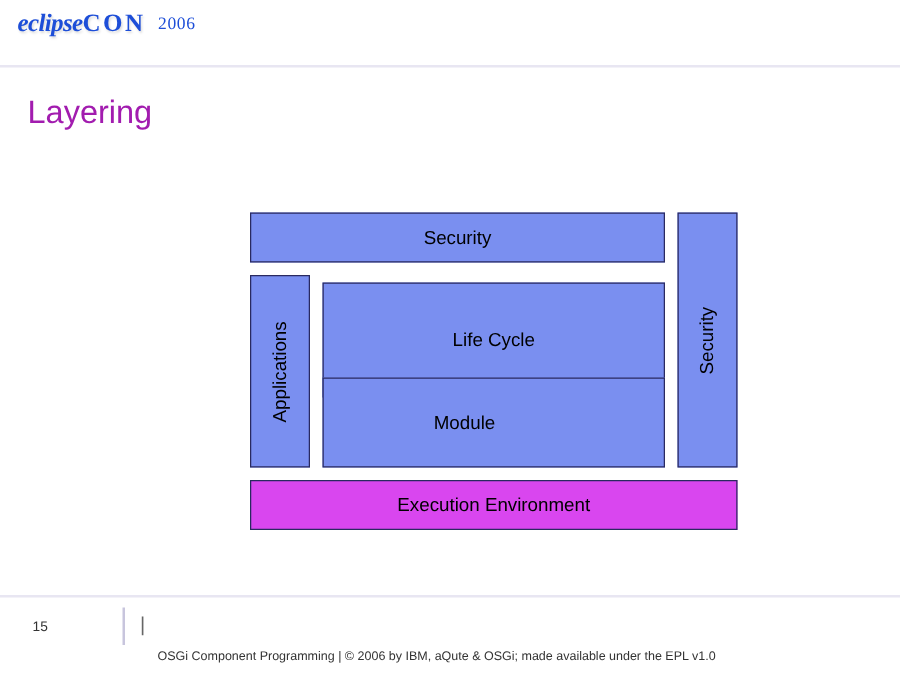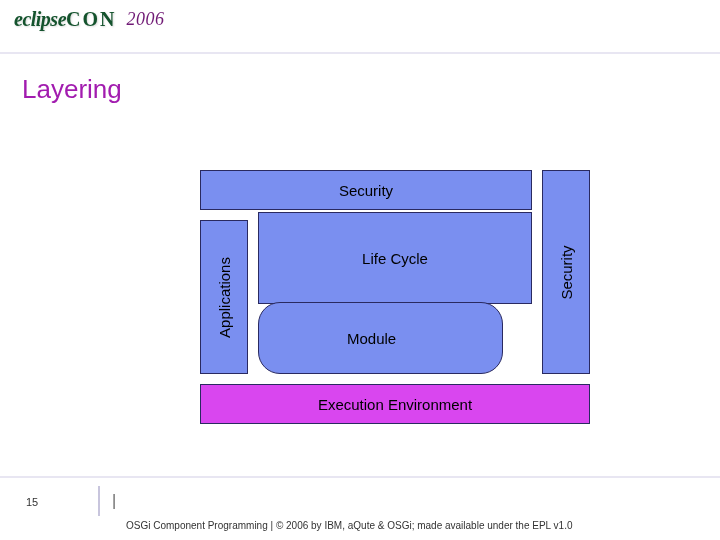--- a/index.html
+++ b/index.html
@@ -20,31 +20,30 @@
   .logo-wrap {
     display: flex;
     align-items: center;
     gap: 10px;
   }
   .logo-mark {
     font-family: Georgia, 'Times New Roman', serif;
     font-weight: bold;
     font-style: italic;
     font-size: 20px;
-    color: #14532d;
+    color: #1d4ed8;
     letter-spacing: -0.5px;
     text-shadow: 1px 1px 2px rgba(0,0,0,0.15);
   }
   .logo-mark .con { font-style: normal; letter-spacing: 2px; }
   .logo-year {
     font-family: Georgia, 'Times New Roman', serif;
-    font-size: 18px;
-    color: #701a75;
+    font-size: 14px;
+    color: #1d4ed8;
     letter-spacing: 0.5px;
-    font-style: italic;
   }
   .header-rule {
     position: absolute;
     left: 0; right: 0; top: 52px;
     height: 0;
     border-top: 2px solid #e8e6f2;
   }
   .title {
     position: absolute;
     left: 22px;
@@ -69,23 +68,23 @@
     justify-content: center;
     font-size: 15px;
     color: #000;
   }
   
   .services  { left: 30px;  top: 0;    width: 332px; height: 40px; }
   
   .apps      { left: 30px;  top: 50px; width: 48px;  height: 154px; }
   .apps span { transform: rotate(-90deg); white-space: nowrap; }
   
-  .lifecycle { left: 88px;  top: 42px; width: 274px; height: 92px; }
+  .lifecycle { left: 88px;  top: 56px; width: 274px; height: 92px; }
   
-  .module    { left: 88px;  top: 132px;width: 245px; height: 72px; justify-content: flex-start; padding-left: 88px; border-radius: 22px; }
+  .module    { left: 88px;  top: 132px;width: 274px; height: 72px; justify-content: flex-start; padding-left: 88px; }
   
   .security  { left: 372px; top: 0;    width: 48px;  height: 204px; }
   .security span { transform: rotate(-90deg); white-space: nowrap; }
   
   .execenv   { left: 30px;  top: 214px;width: 390px; height: 40px; background: #d946ef; }
   .footer {
     position: absolute;
     left: 0; right: 0; bottom: 0;
     height: 64px;
     border-top: 2px solid #e8e6f2;

